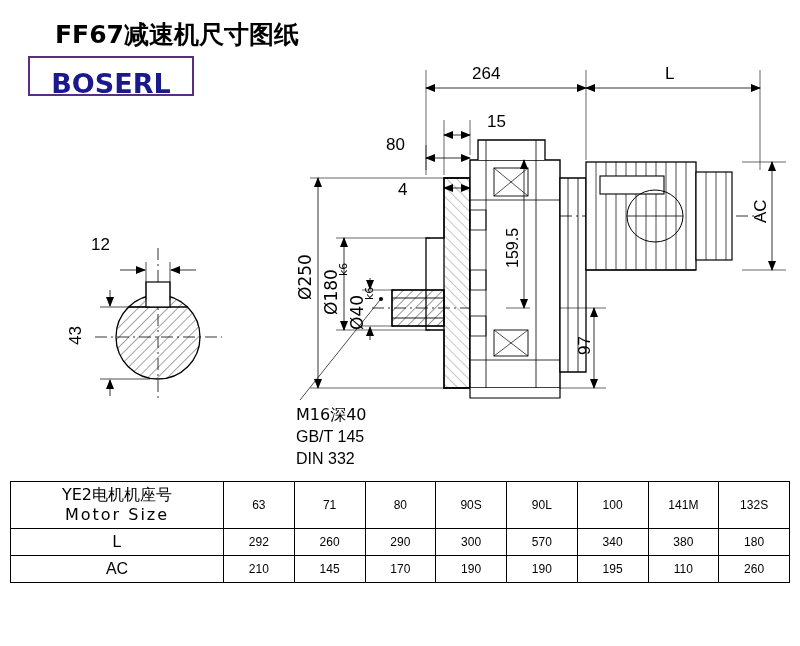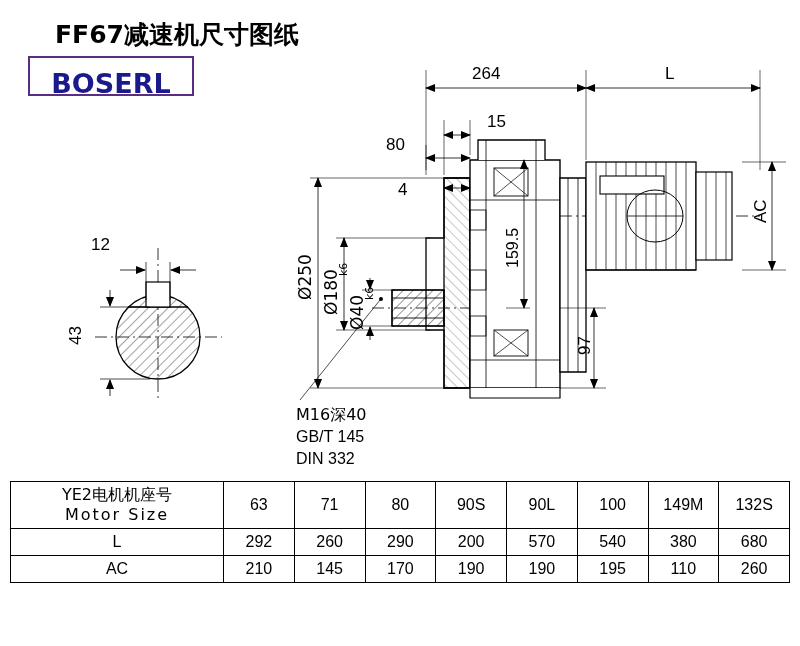--- a/index.html
+++ b/index.html
@@ -70,21 +70,21 @@
     position: absolute;
     left: 10px;
     top: 481px;
     width: 780px;
     border-collapse: collapse;
     table-layout: fixed;
   }
   #spec-table td {
     border: 1px solid #000;
     text-align: center;
-    font-size: 16px;
+    font-size: 12px;
     font-family: "Liberation Sans", sans-serif;
     height: 26px;
     padding: 0;
   }
   #spec-table td.rowhead {
     font-size: 16px;
   }
   #spec-table tr.head td {
     height: 46px;
   }
@@ -296,33 +296,33 @@
         <td class="rowhead col-first">
           <div>YE2电机机座号</div>
           <div class="l2">Motor Size</div>
         </td>
         <td>63</td>
         <td>71</td>
         <td>80</td>
         <td>90S</td>
         <td>90L</td>
         <td>100</td>
-        <td>149M</td>
+        <td>141M</td>
         <td>132S</td>
       </tr>
       <tr>
         <td class="rowhead col-first">L</td>
         <td>292</td>
         <td>260</td>
         <td>290</td>
-        <td>200</td>
+        <td>300</td>
         <td>570</td>
-        <td>540</td>
+        <td>340</td>
         <td>380</td>
-        <td>680</td>
+        <td>180</td>
       </tr>
       <tr>
         <td class="rowhead col-first">AC</td>
         <td>210</td>
         <td>145</td>
         <td>170</td>
         <td>190</td>
         <td>190</td>
         <td>195</td>
         <td>110</td>

